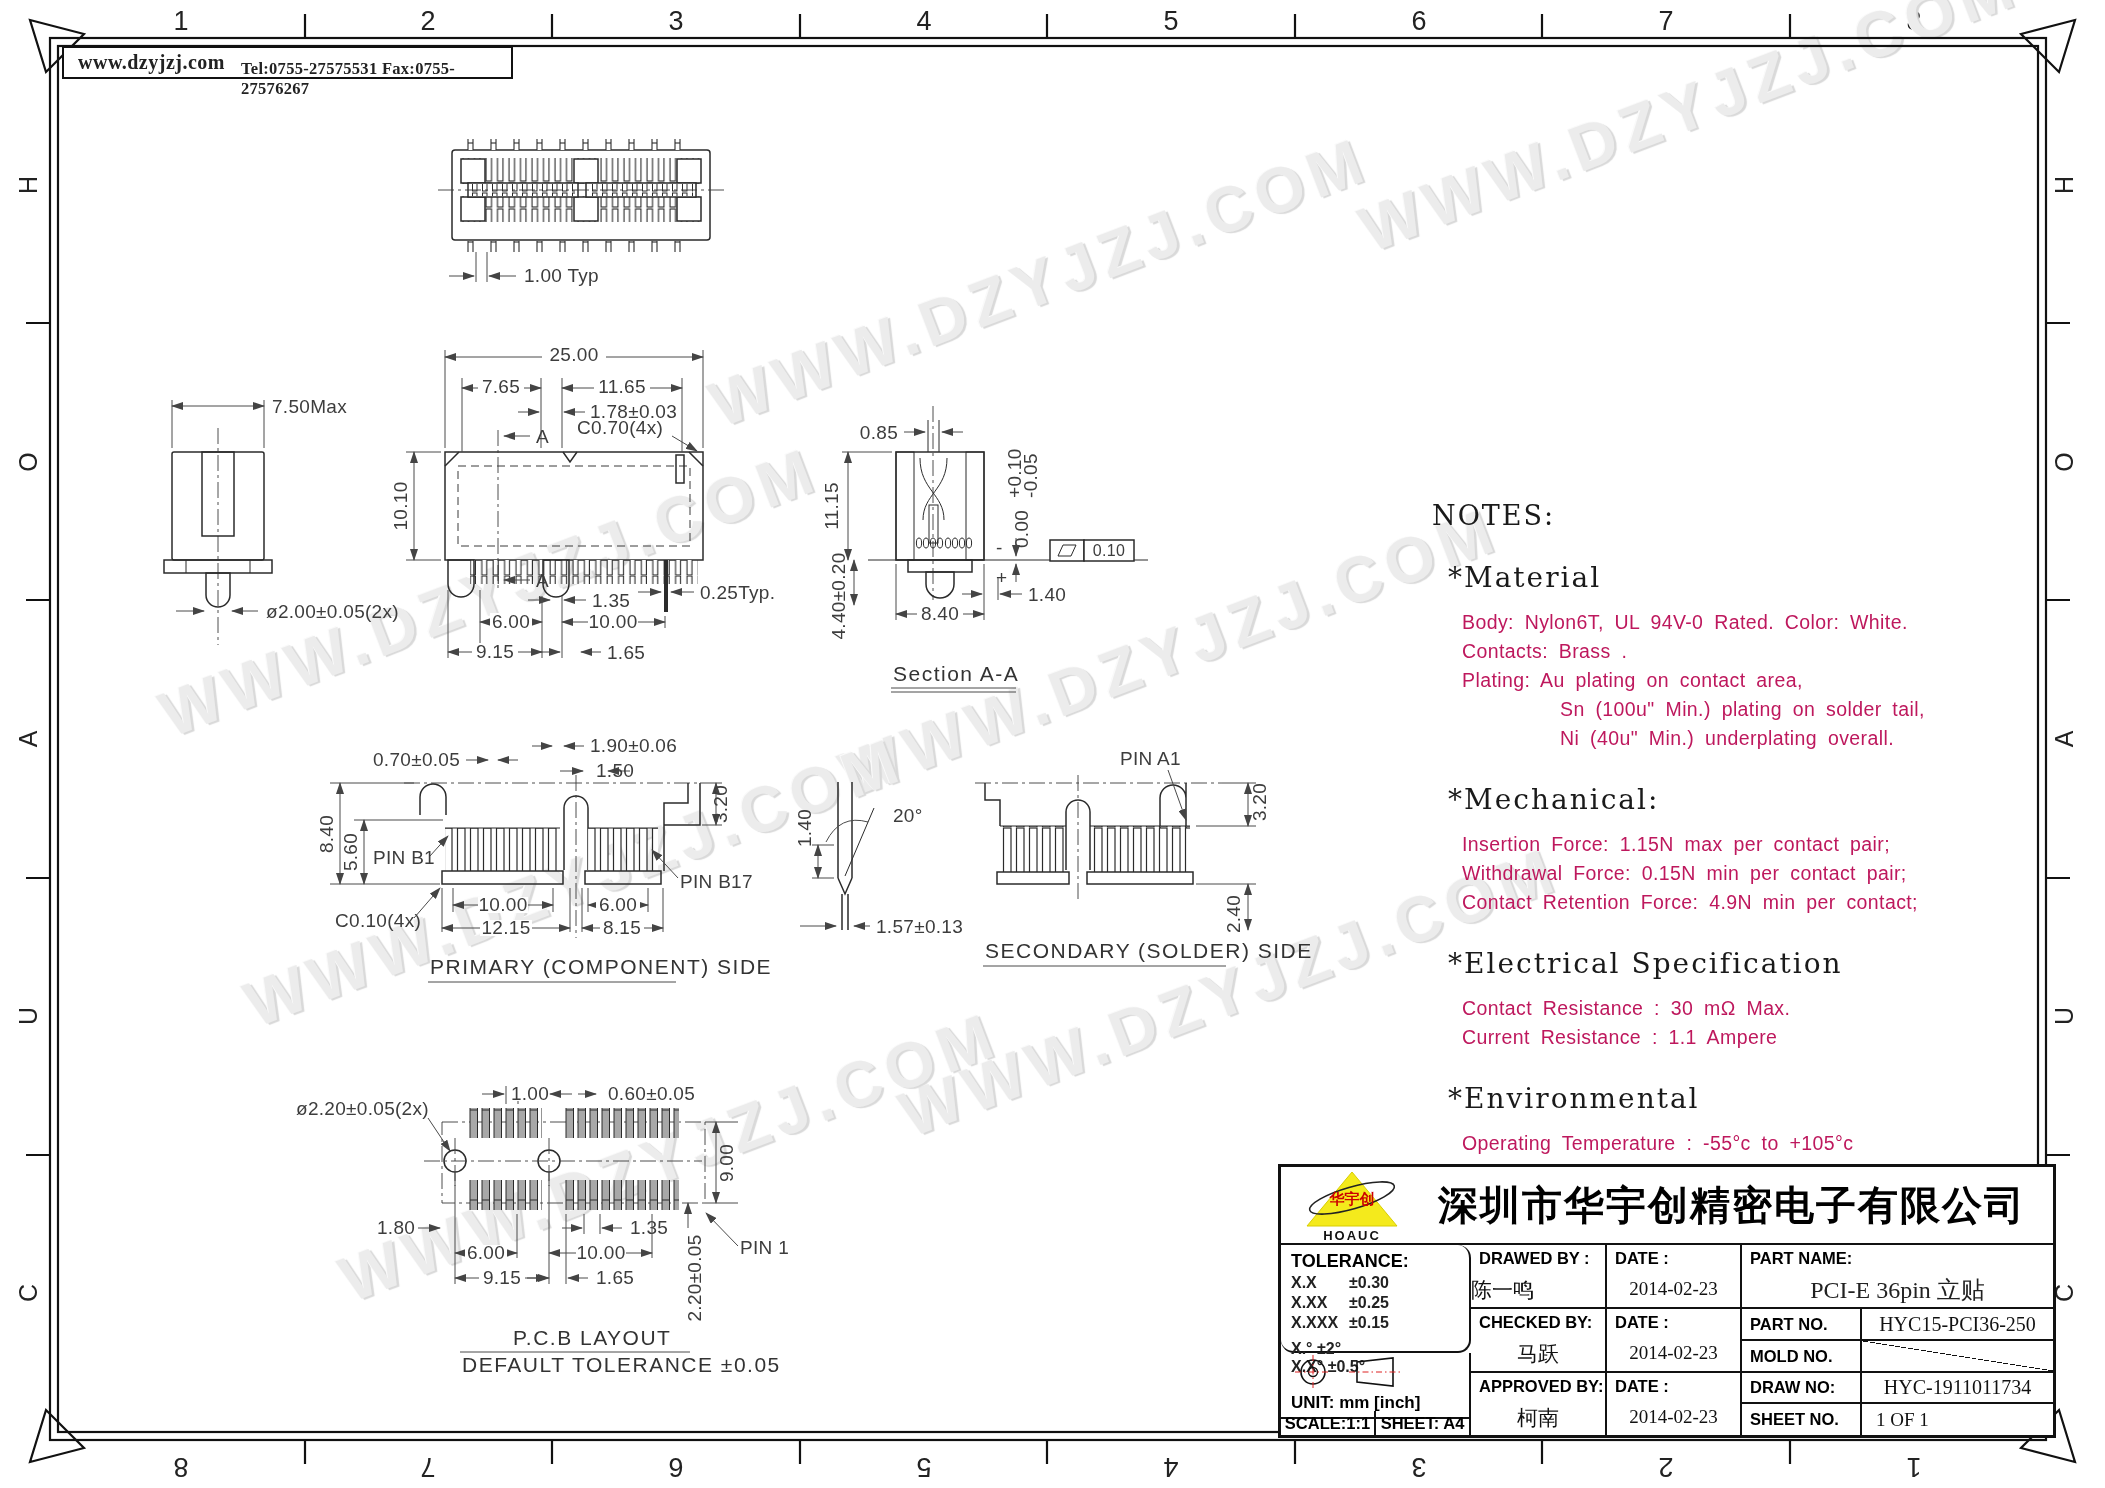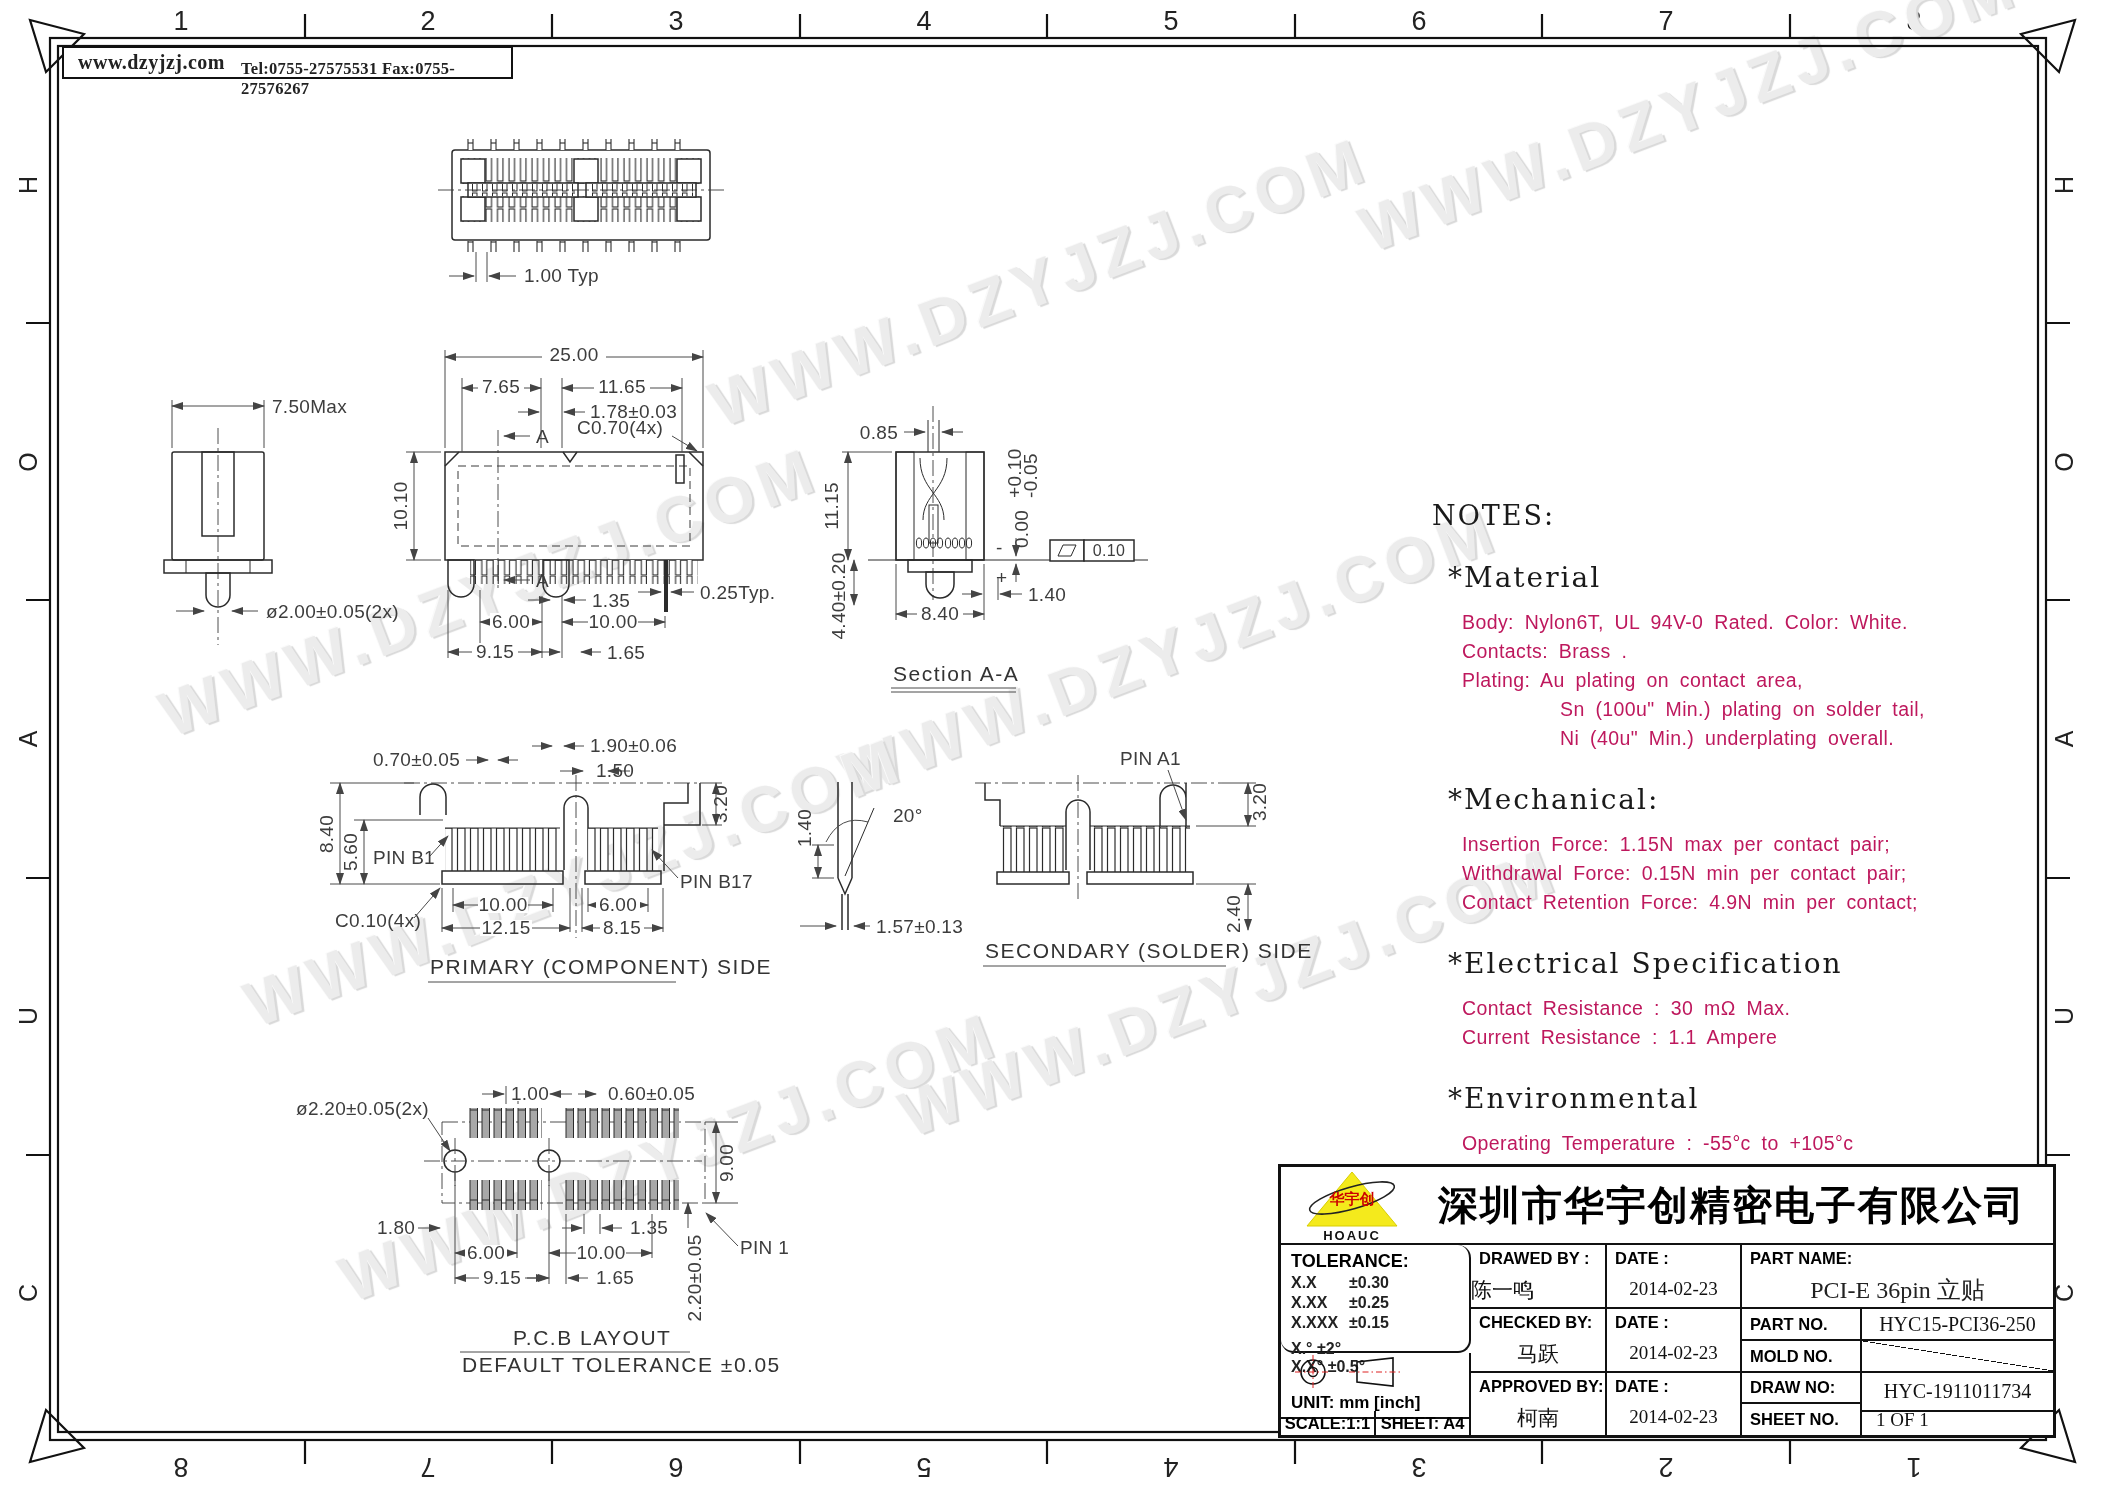--- a/index.html
+++ b/index.html
@@ -602,21 +602,21 @@
     <div class="cell" style="left:581px;top:142px;width:191px;height:32px;border-bottom:2px solid #111;display:flex;align-items:center;justify-content:center;">
       <span class="val-serif" style="font-size:20px;">HYC15-PCI36-250</span>
       </div>
     <div class="cell" style="left:461px;top:174px;width:120px;height:32px;border-right:2px solid #111;border-bottom:2px solid #111;display:flex;align-items:center;">
       <span class="lbl" style="margin-left:8px;">MOLD NO.</span>
       </div>
     <div class="cell diag" style="left:581px;top:174px;width:191px;height:32px;border-bottom:2px solid #111;"></div>
     <div class="cell" style="left:461px;top:206px;width:120px;height:31px;border-right:2px solid #111;border-bottom:2px solid #111;display:flex;align-items:center;">
       <span class="lbl" style="margin-left:8px;">DRAW NO:</span>
       </div>
-    <div class="cell" style="left:581px;top:206px;width:191px;height:39px;border-bottom:2px solid #111;display:flex;align-items:center;justify-content:center;">
+    <div class="cell" style="left:581px;top:206px;width:191px;height:31px;border-bottom:2px solid #111;display:flex;align-items:center;justify-content:center;">
       <span class="val-serif" style="font-size:20px;">HYC-1911011734</span>
       </div>
     <div class="cell" style="left:461px;top:237px;width:120px;height:31px;border-right:2px solid #111;display:flex;align-items:center;">
       <span class="lbl" style="margin-left:8px;">SHEET NO.</span>
       </div>
     <div class="cell" style="left:581px;top:237px;width:191px;height:31px;display:flex;align-items:center;">
       <span class="val-serif" style="margin-left:14px;font-size:19px;">1 OF 1</span>
       </div>
   </div>
 

